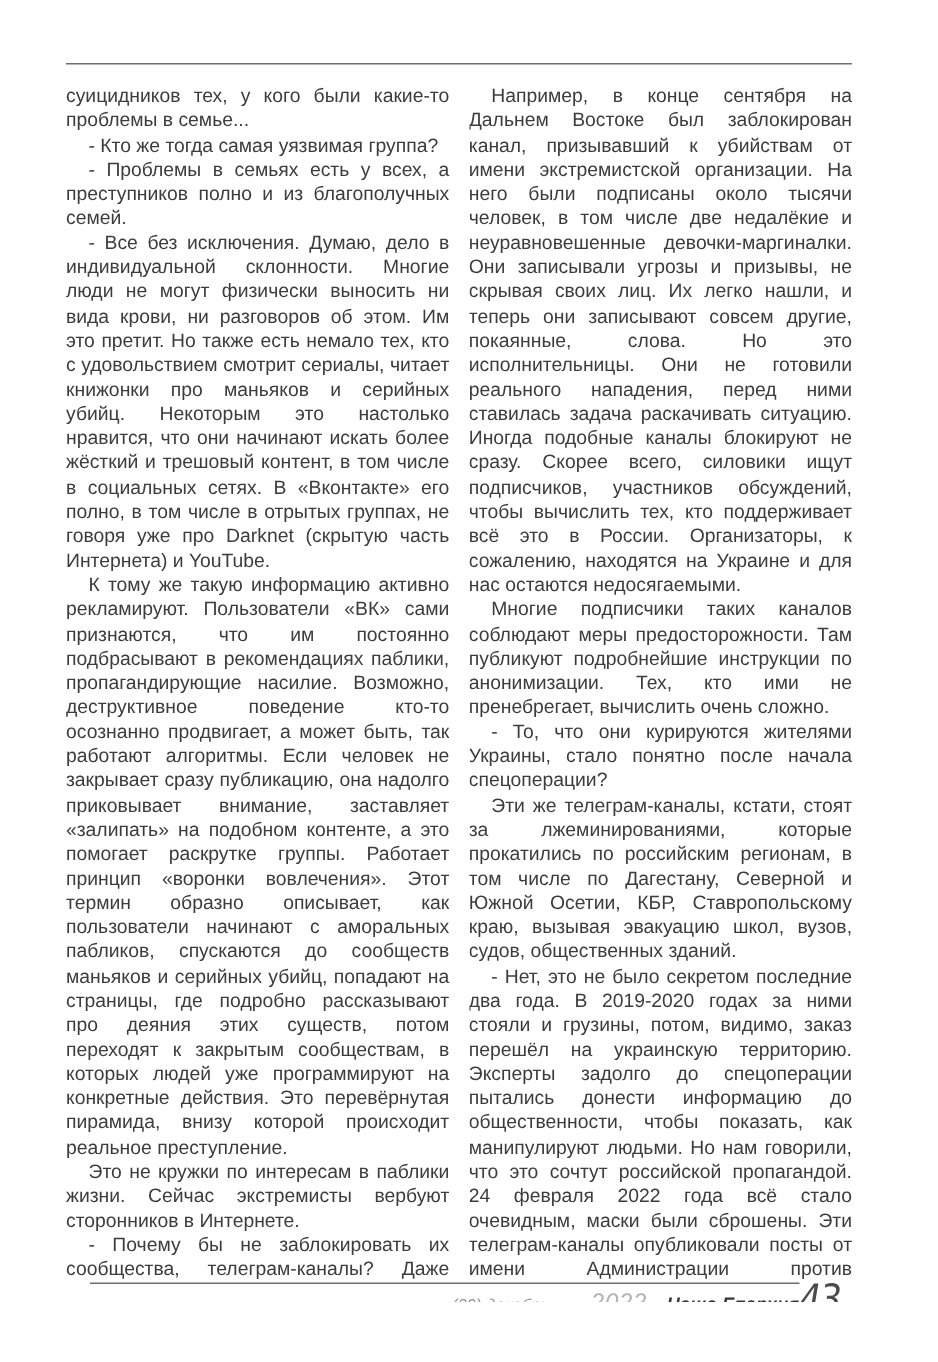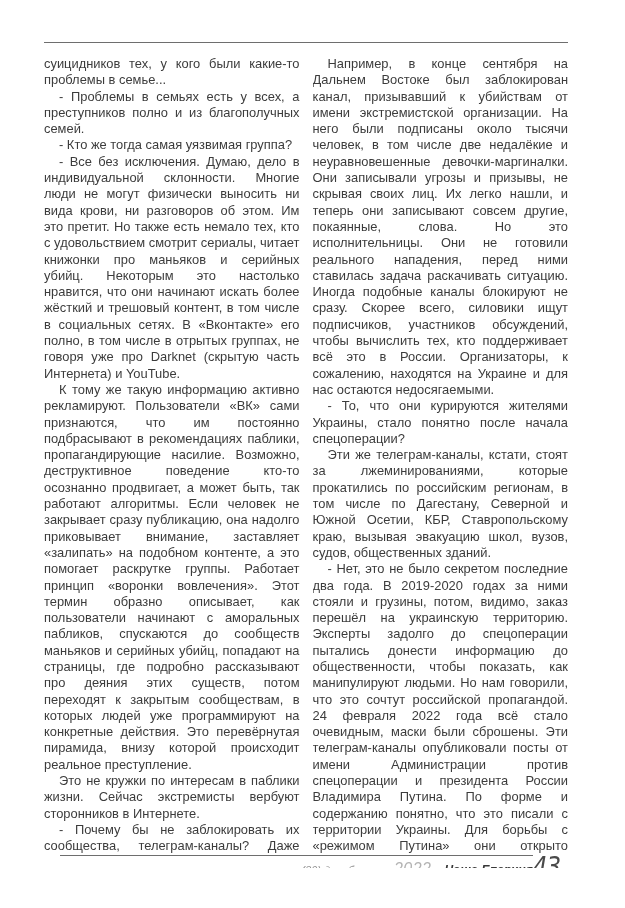--- a/index.html
+++ b/index.html
@@ -104,29 +104,30 @@
 </head>
 <body>
 
 <div class="page">
 
   <div class="top-rule"></div>
 
   <div class="content">
     <div class="col">
         <p class="">суицидников тех, у кого были какие-то проблемы в семье...</p>
+        <p class="indent">- Кто же тогда самая уязвимая группа?</p>
         <p class="indent">- Проблемы в семьях есть у всех, а преступников полно и из благополучных семей.</p>
-        <p class="indent">- Кто же тогда самая уязвимая группа?</p>
         <p class="indent">- Все без исключения. Думаю, дело в индивидуальной склонности. Многие люди не могут физически выносить ни вида крови, ни разговоров об этом. Им это претит. Но также есть немало тех, кто с удовольствием смотрит сериалы, читает книжонки про маньяков и серийных убийц. Некоторым это настолько нравится, что они начинают искать более жёсткий и трешовый контент, в том числе в социальных сетях. В «Вконтакте» его полно, в том числе в отрытых группах, не говоря уже про Darknet (скрытую часть Интернета) и YouTube.</p>
         <p class="indent">К тому же такую информацию активно рекламируют. Пользователи «ВК» сами признаются, что им постоянно подбрасывают в рекомендациях паблики, пропагандирующие насилие. Возможно, деструктивное поведение кто-то осознанно продвигает, а может быть, так работают алгоритмы. Если человек не закрывает сразу публикацию, она надолго приковывает внимание, заставляет «залипать» на подобном контенте, а это помогает раскрутке группы. Работает принцип «воронки вовлечения». Этот термин образно описывает, как пользователи начинают с аморальных пабликов, спускаются до сообществ маньяков и серийных убийц, попадают на страницы, где подробно рассказывают про деяния этих существ, потом переходят к закрытым сообществам, в которых людей уже программируют на конкретные действия. Это перевёрнутая пирамида, внизу которой происходит реальное преступление.</p>
         <p class="indent">Это не кружки по интересам в паблики жизни. Сейчас экстремисты вербуют сторонников в Интернете.</p>
         <p class="indent">- Почему бы не заблокировать их сообщества, телеграм-каналы? Даже если они закрытые, сотрудники спецслужб ведь могут в них внедриться?</p>
       </div>
     <div class="col">
         <p class="indent">Например, в конце сентября на Дальнем Востоке был заблокирован канал, призывавший к убийствам от имени экстремистской организации. На него были подписаны около тысячи человек, в том числе две недалёкие и неуравновешенные девочки-маргиналки. Они записывали угрозы и призывы, не скрывая своих лиц. Их легко нашли, и теперь они записывают совсем другие, покаянные, слова. Но это исполнительницы. Они не готовили реального нападения, перед ними ставилась задача раскачивать ситуацию. Иногда подобные каналы блокируют не сразу. Скорее всего, силовики ищут подписчиков, участников обсуждений, чтобы вычислить тех, кто поддерживает всё это в России. Организаторы, к сожалению, находятся на Украине и для нас остаются недосягаемыми.</p>
+        <p class="indent">Многие подписчики таких каналов соблюдают меры предосторожности. Там публикуют подробнейшие инструкции по анонимизации. Тех, кто ими не пренебрегает, вычислить очень сложно.</p>
         <p class="indent">- То, что они курируются жителями Украины, стало понятно после начала спецоперации?</p>
         <p class="indent">Эти же телеграм-каналы, кстати, стоят за лжеминированиями, которые прокатились по российским регионам, в том числе по Дагестану, Северной и Южной Осетии, КБР, Ставропольскому краю, вызывая эвакуацию школ, вузов, судов, общественных зданий.</p>
         <p class="indent">- Нет, это не было секретом последние два года. В 2019-2020 годах за ними стояли и грузины, потом, видимо, заказ перешёл на украинскую территорию. Эксперты задолго до спецоперации пытались донести информацию до общественности, чтобы показать, как манипулируют людьми. Но нам говорили, что это сочтут российской пропагандой. 24 февраля 2022 года всё стало очевидным, маски были сброшены. Эти телеграм-каналы опубликовали посты от имени Администрации против спецоперации и президента России Владимира Путина. По форме и содержанию понятно, что это писали с территории Украины. Для борьбы с «режимом Путина» они открыто призывали к расстрелам. Хотя ещё за несколько дней до этого эти каналы объясняли, что выступают против терактов и</p>
       </div>
   </div>
 
   <div class="footer">
     <div class="footer-left">
       <span class="issue-label">(39) декабрь</span>
       <span class="bullet-sep">•</span>

